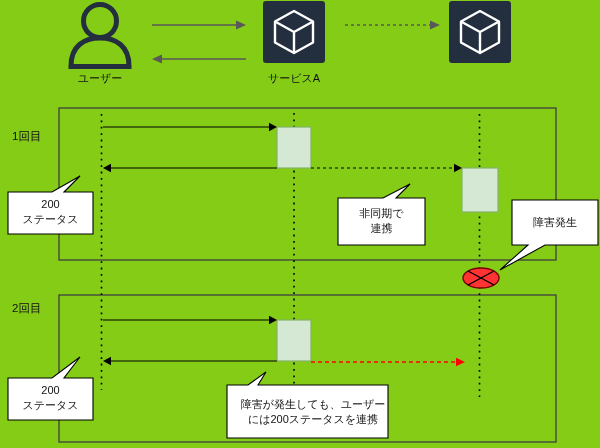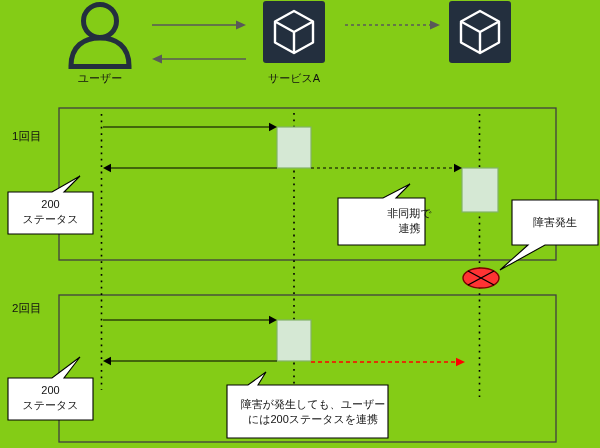--- a/index.html
+++ b/index.html
@@ -117,21 +117,21 @@
   </svg>
 
   <div class="label" style="left:60px; top:71px; width:80px;">ユーザー</div>
   <div class="label" style="left:254px; top:71px; width:80px;">サービスA</div>
 
   <div class="label section-label" style="left:12px; top:128px; width:46px;">1回目</div>
   <div class="label section-label" style="left:12px; top:300px; width:46px;">2回目</div>
 
   <div class="label" style="left:8px; top:197px; width:85px;">200
 ステータス</div>
-  <div class="label" style="left:338px; top:206px; width:87px;padding-left:28px;">非同期で
+  <div class="label" style="left:338px; top:206px; width:87px;">非同期で
 連携</div>
   <div class="label" style="left:512px; top:215px; width:86px;">障害発生</div>
   <div class="label" style="left:8px; top:383px; width:85px;">200
 ステータス</div>
   <div class="label" style="left:227px; top:397px; width:172px;">障害が発生しても、ユーザー
 には200ステータスを連携</div>
 
 </div>
 
 </body></html>

